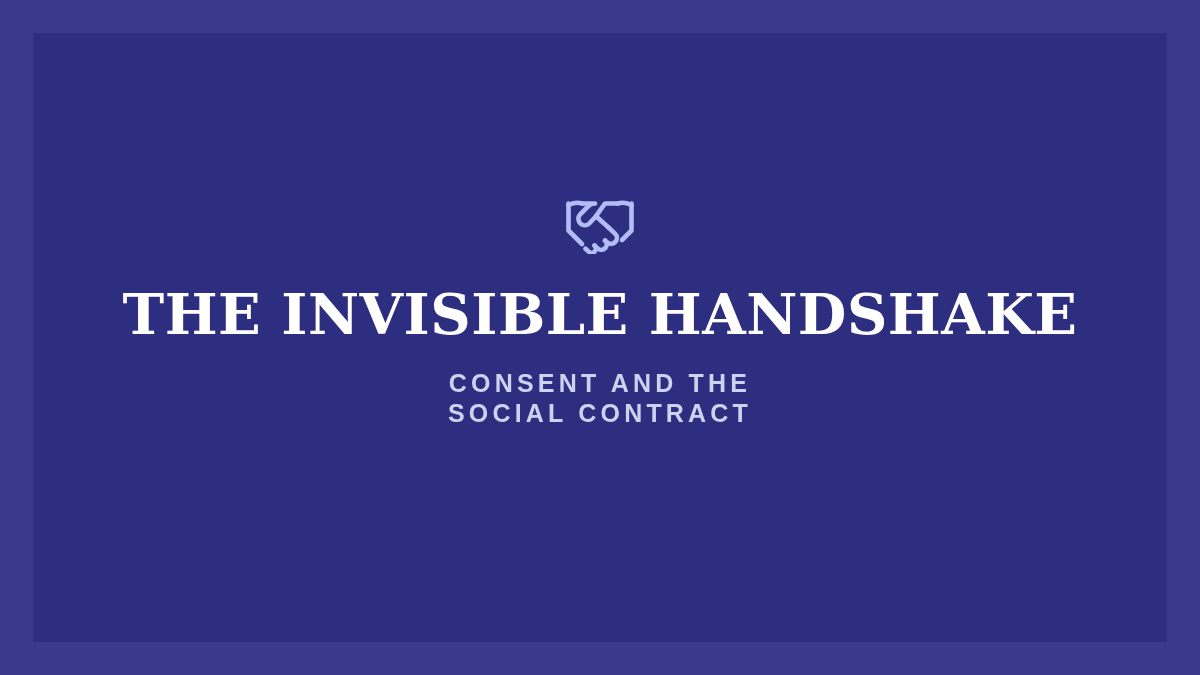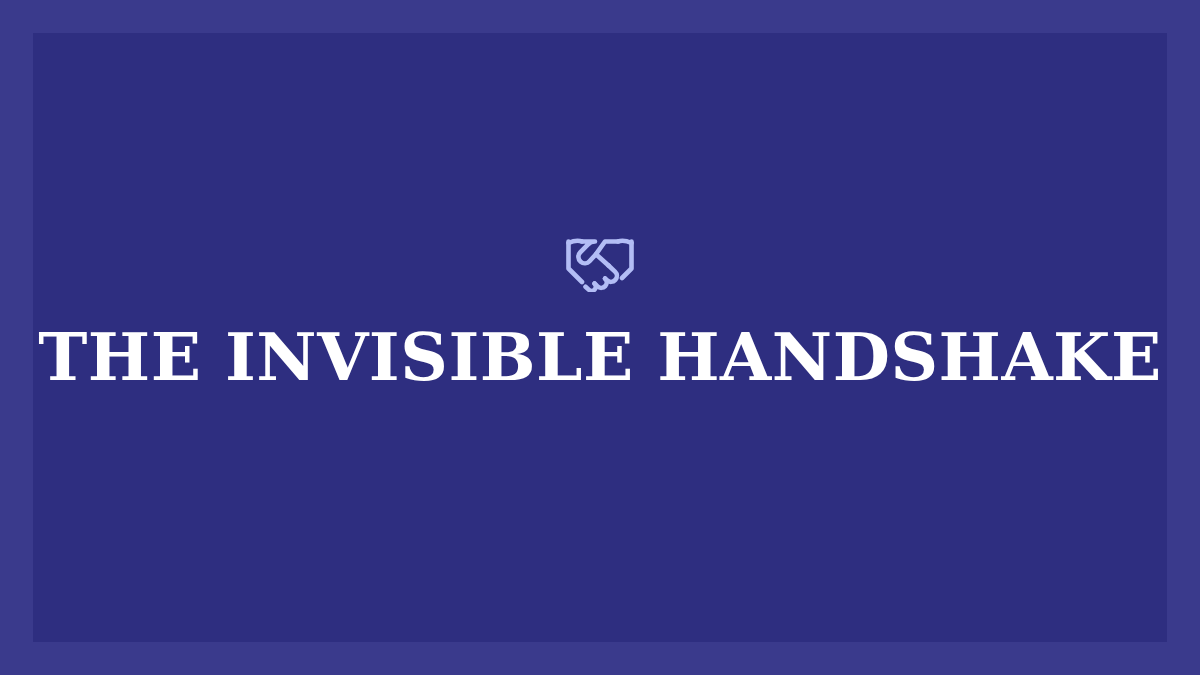--- a/index.html
+++ b/index.html
@@ -53,21 +53,21 @@
   }
   .icon-wrap svg {
     display: block;
     width: 78px;
     height: 60px;
   }
 
   .title {
     font-family: "DejaVu Serif", "Liberation Serif", serif;
     font-weight: bold;
-    font-size: 66px;
+    font-size: 56px;
     line-height: 1.02;
     color: #ffffff;
     text-align: center;
     letter-spacing: 0.5px;
     margin: 0;
     padding: 0;
     white-space: nowrap;
   }
 
   .subtitle {
@@ -107,18 +107,19 @@
                    C52.1 50.3 48.4 50.5 46 48.3 L44 46.5"></path>
           <path d="M44 46.5 C46.1 48.5 46.2 51.9 44.2 54.1
                    C42.2 56.3 38.8 56.4 36.6 54.4 L33.5 51.5"></path>
           <path d="M33.5 51.5 C35.2 53.1 35.3 55.8 33.7 57.5
                    C32.1 59.2 29.4 59.3 27.7 57.7 L24.5 54.7"></path>
         </svg>
       </div>
 
       <h1 class="title">THE INVISIBLE HANDSHAKE</h1>
 
+      <p class="subtitle">CONSENT AND THE SOCIAL CONTRACT</p>
 
     </div>
 
   </div>
 
 </div>
 
 </body></html>

